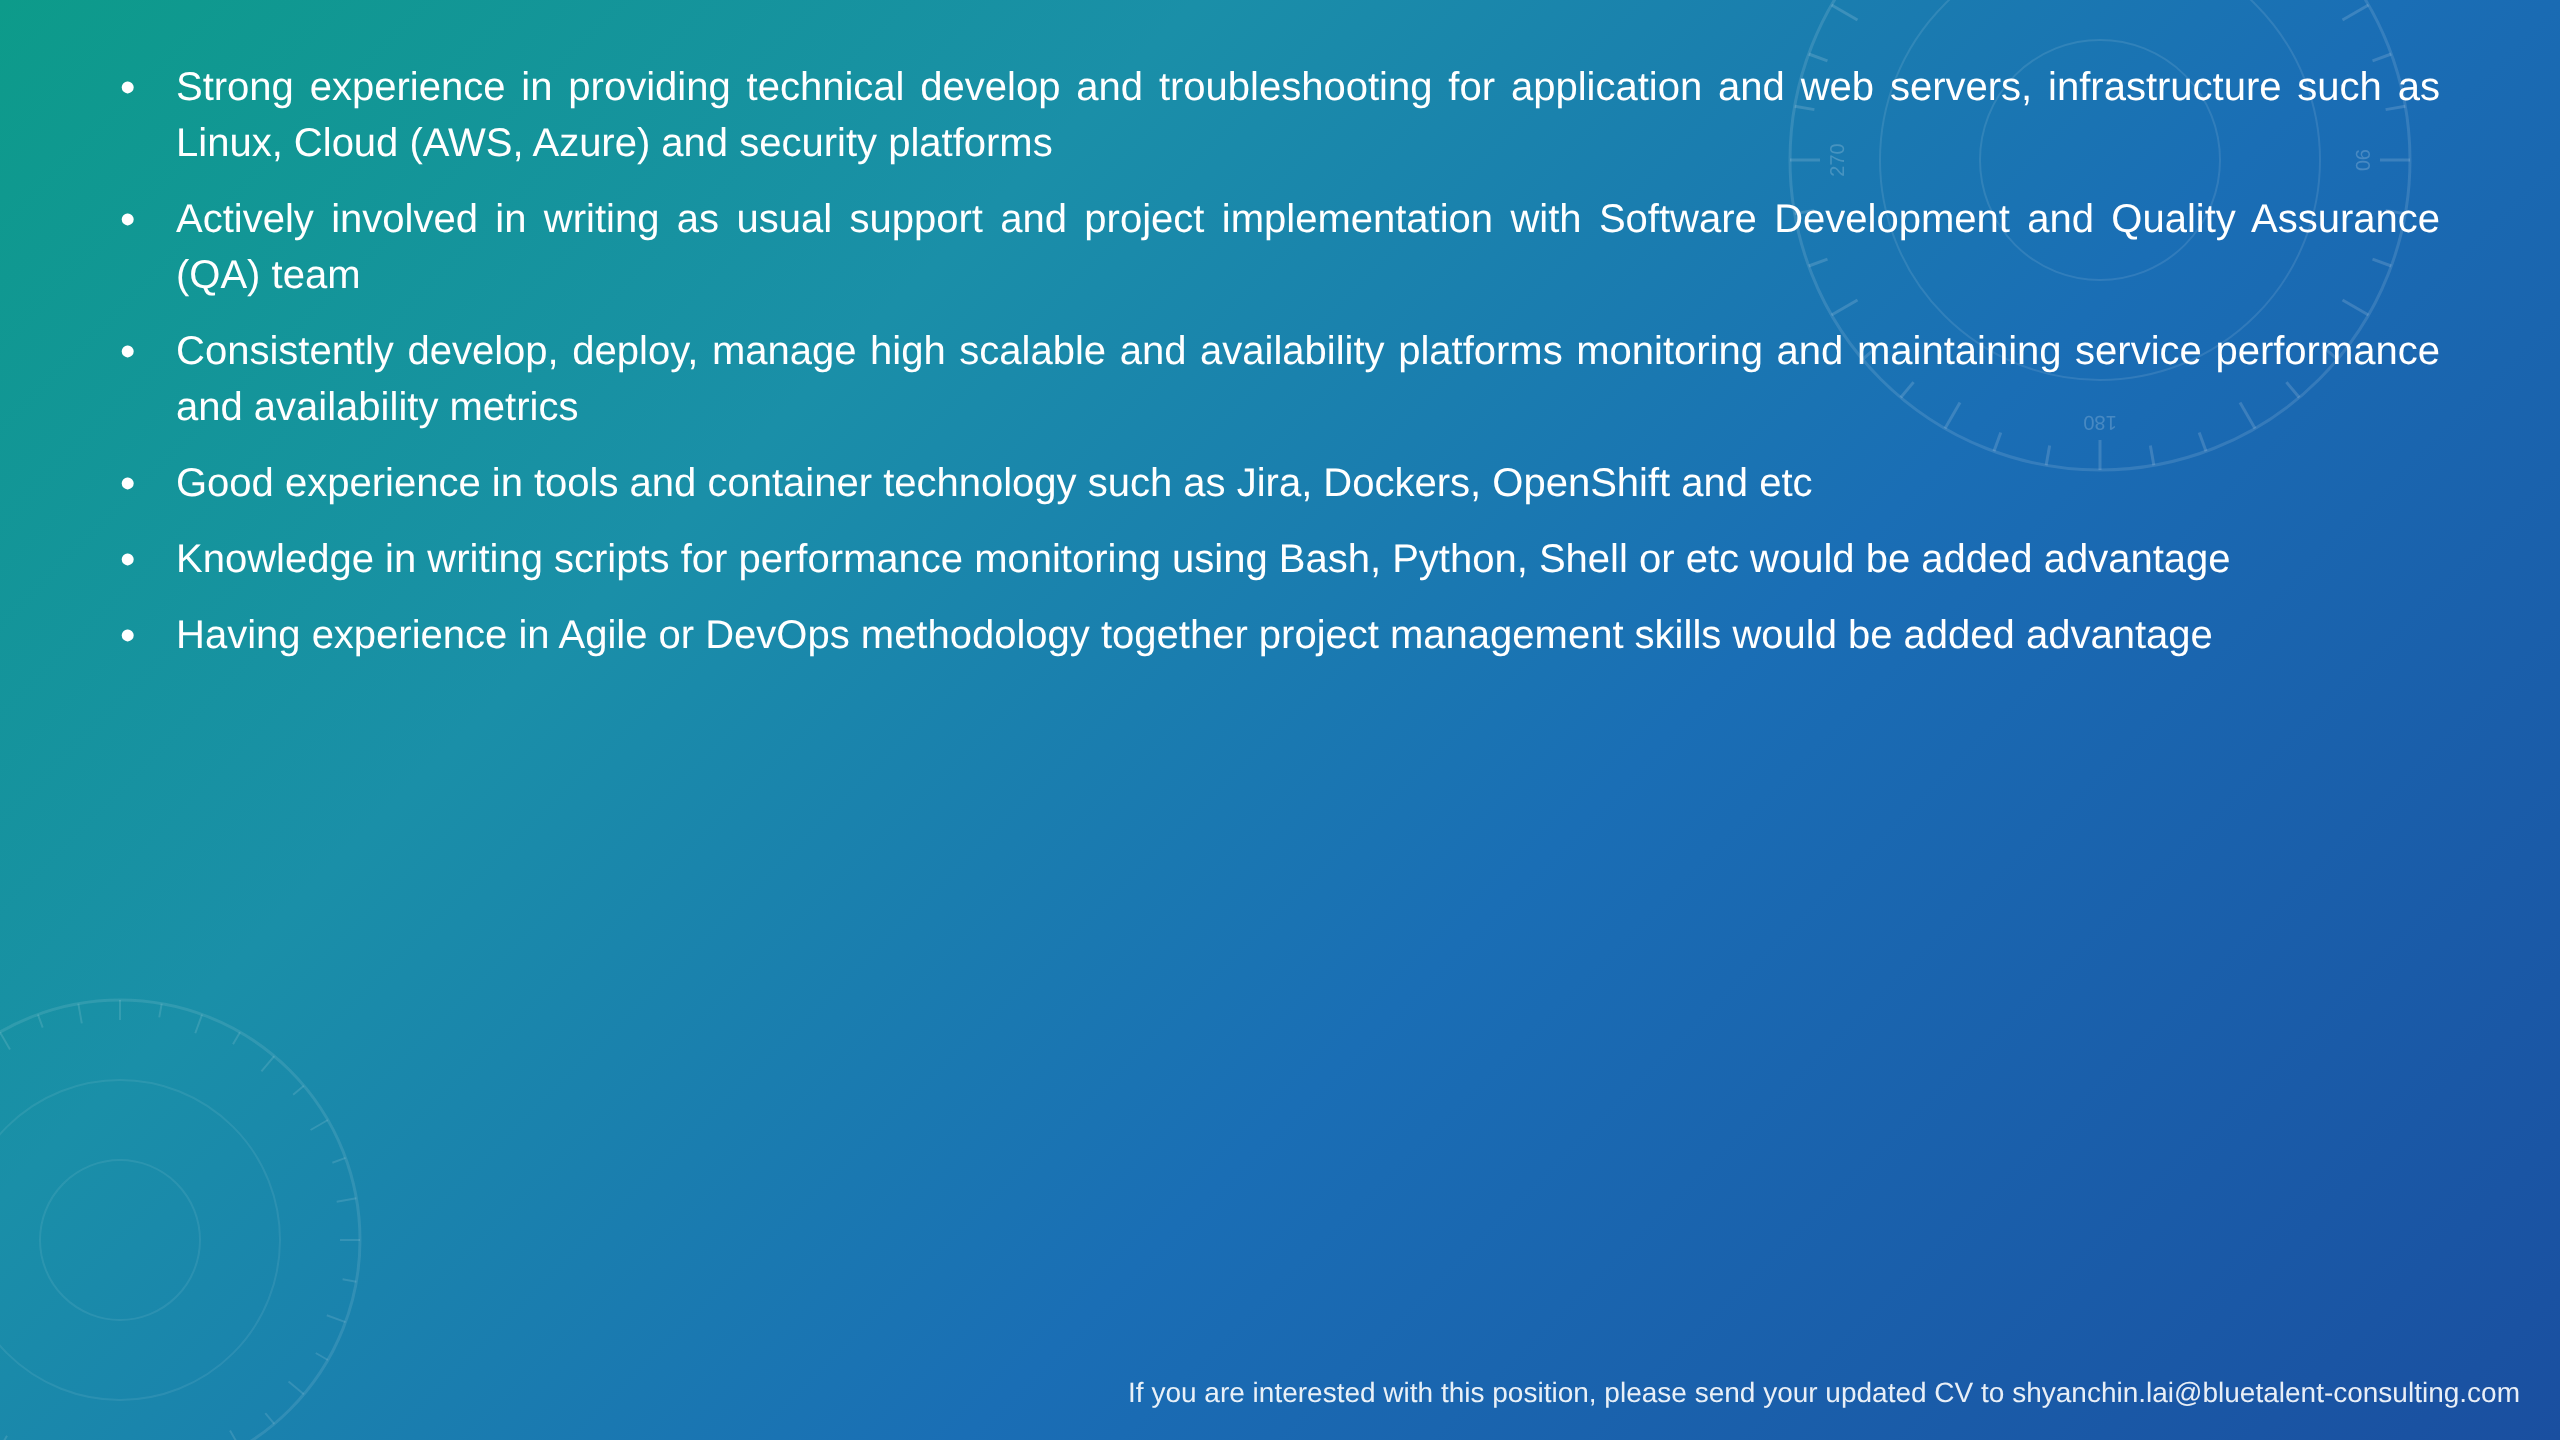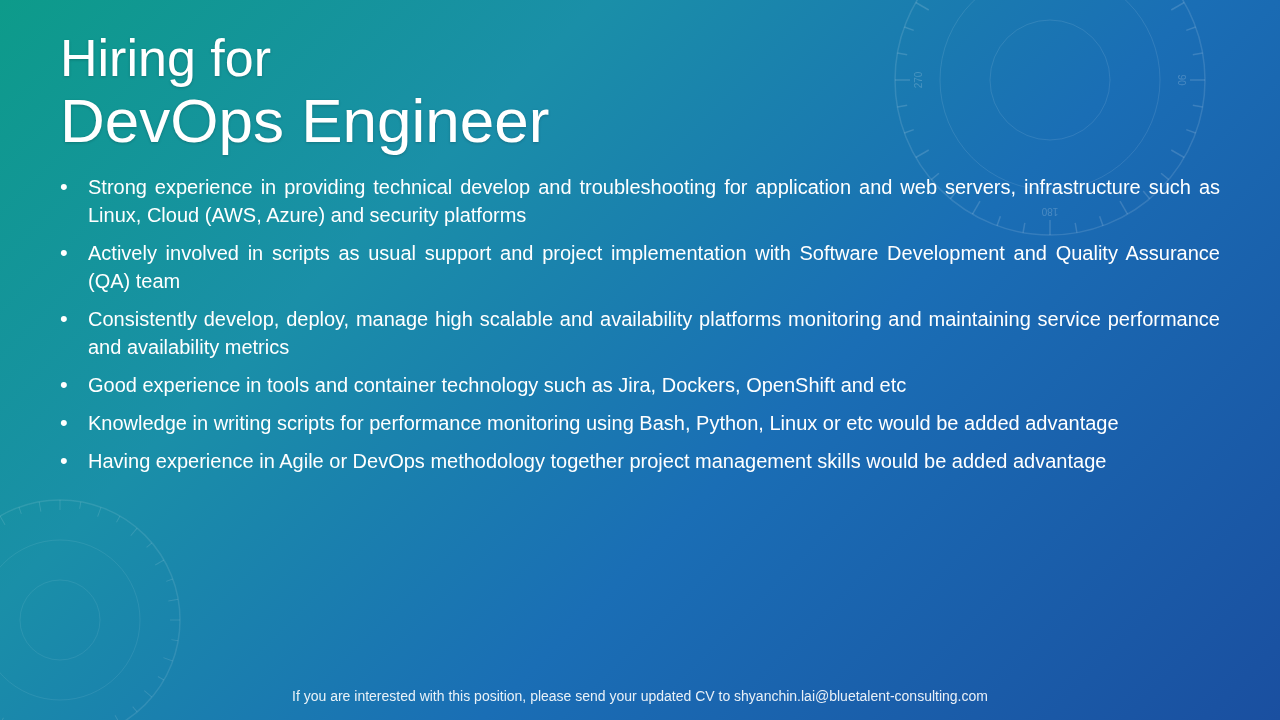--- a/index.html
+++ b/index.html
@@ -77,21 +77,21 @@
 
     .bullet-text {
       flex: 1;
     }
 
     .footer {
       position: absolute;
       bottom: 10px;
       left: 0;
       right: 0;
-      text-align: center;
+      text-align: right;
       font-size: 14px;
       color: rgba(255,255,255,0.9);
       padding: 6px 20px;
     }
 
     
     .bg-svg {
       position: absolute;
       top: 0;
       left: 0;
@@ -198,45 +198,41 @@
       <line x1="60" y1="500" x2="60" y2="510" transform="rotate(350, 60, 620)"></line>
     </g>
 
     <text x="60" y="514" transform="rotate(230, 60, 620)" text-anchor="middle" fill="rgba(255,255,255,0.18)" font-size="9">230</text>
     <text x="60" y="514" transform="rotate(240, 60, 620)" text-anchor="middle" fill="rgba(255,255,255,0.18)" font-size="9">240</text>
     <text x="60" y="514" transform="rotate(250, 60, 620)" text-anchor="middle" fill="rgba(255,255,255,0.18)" font-size="9">250</text>
     <text x="60" y="514" transform="rotate(260, 60, 620)" text-anchor="middle" fill="rgba(255,255,255,0.18)" font-size="9">260</text>
   </svg>
 
   <div class="content">
-    <div class="title-section">
-      <div class="title-line1">Hiring for</div>
-      <div class="title-line2">DevOps Engineer</div>
-    </div>
 
     <ul class="bullet-list">
       <li>
         <span class="bullet-dot">•</span>
         <span class="bullet-text">Strong experience in providing technical develop and troubleshooting for application and web servers, infrastructure such as Linux, Cloud (AWS, Azure) and security platforms</span>
       </li>
       <li>
         <span class="bullet-dot">•</span>
-        <span class="bullet-text">Actively involved in scripts as usual support and project implementation with Software Development and Quality Assurance (QA) team</span>
+        <span class="bullet-text">Actively involved in writing as usual support and project implementation with Software Development and Quality Assurance (QA) team</span>
       </li>
       <li>
         <span class="bullet-dot">•</span>
         <span class="bullet-text">Consistently develop, deploy, manage high scalable and availability platforms monitoring and maintaining service performance and availability metrics</span>
       </li>
       <li>
         <span class="bullet-dot">•</span>
         <span class="bullet-text">Good experience in tools and container technology such as Jira, Dockers, OpenShift and etc</span>
       </li>
       <li>
         <span class="bullet-dot">•</span>
-        <span class="bullet-text">Knowledge in writing scripts for performance monitoring using Bash, Python, Linux or etc would be added advantage</span>
+        <span class="bullet-text">Knowledge in writing scripts for performance monitoring using Bash, Python, Shell or etc would be added advantage</span>
       </li>
       <li>
         <span class="bullet-dot">•</span>
         <span class="bullet-text">Having experience in Agile or DevOps methodology together project management skills would be added advantage</span>
       </li>
     </ul>
   </div>
 
   <div class="footer">
     <span>If you are interested with this position, please send your updated CV to shyanchin.lai@bluetalent-consulting.com</span>

